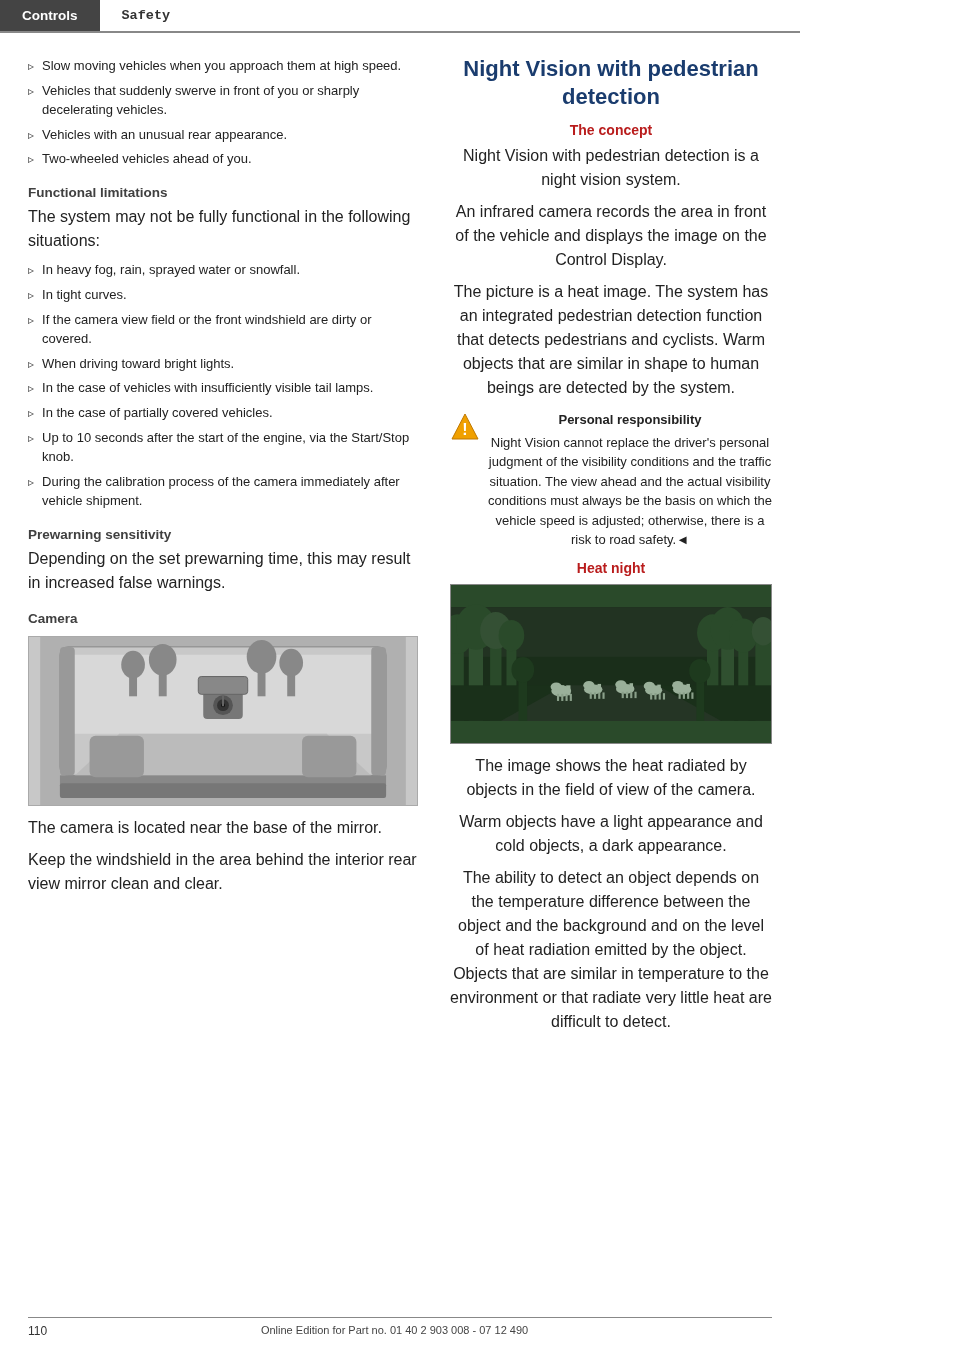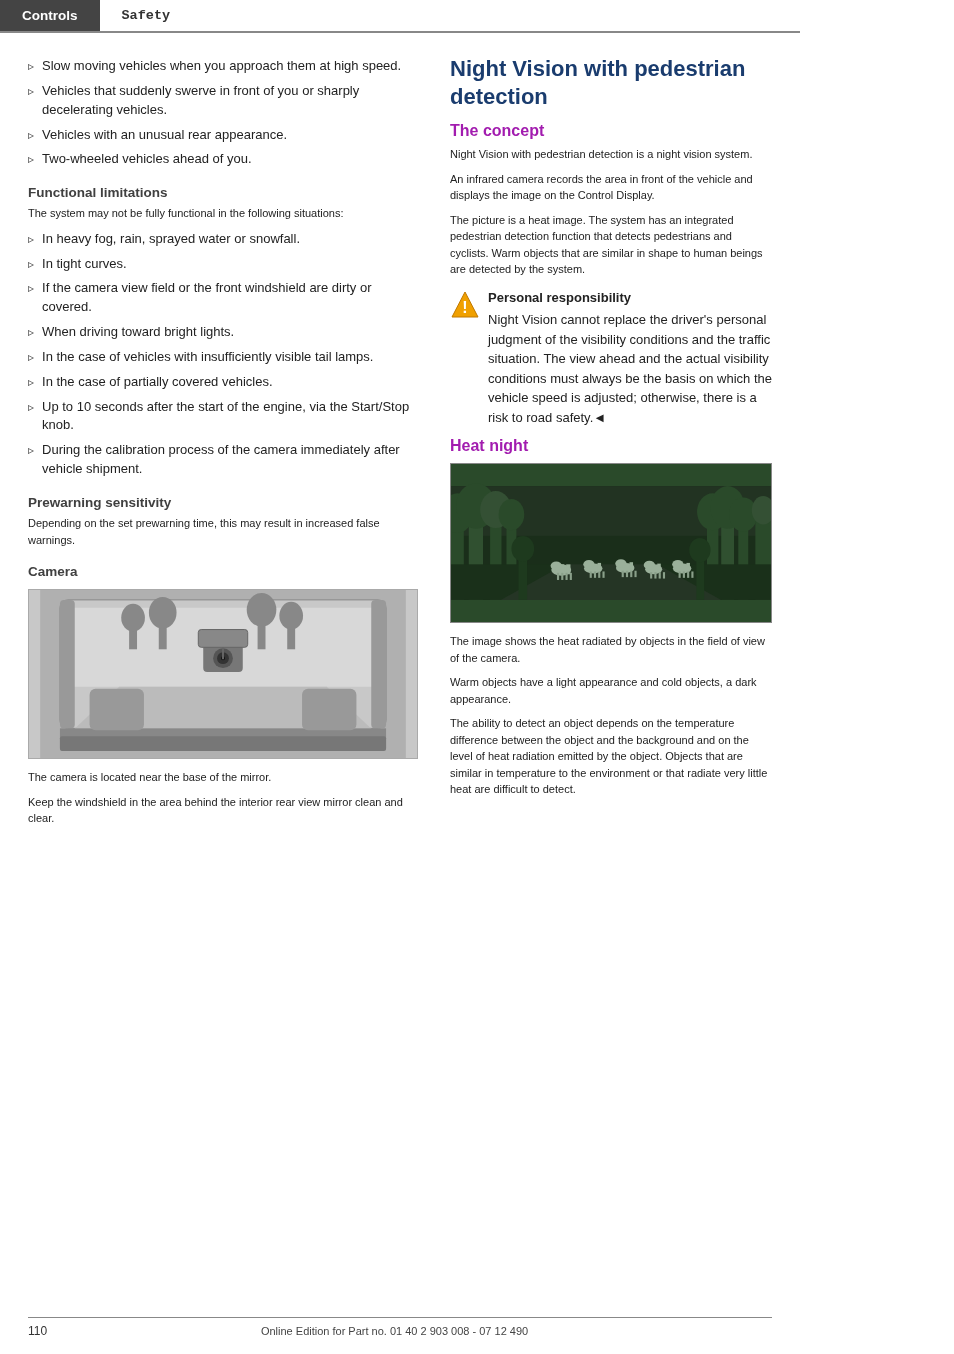--- a/index.html
+++ b/index.html
@@ -45,20 +45,21 @@
       display: flex;
       padding: 18px 28px 30px 28px;
       gap: 32px;
     }
     .left-col {
       flex: 0 0 390px;
       max-width: 390px;
     }
     .right-col {
       flex: 1;
+      text-align: center;
     }
 
     
     .bullet-list {
       list-style: none;
       margin: 6px 0 12px 0;
     }
     .bullet-list li {
       display: flex;
       align-items: flex-start;
@@ -79,21 +80,21 @@
       font-size: 13.5px;
       font-weight: bold;
       margin-top: 16px;
       margin-bottom: 5px;
     }
 
     
     .body-text {
       line-height: 1.5;
       margin-bottom: 8px;
-      font-size: 11px;
+      font-size: 16px;
     }
 
     
     .camera-img {
       width: 100%;
       height: 170px;
       background: #c8c8c8;
       border: 1px solid #aaa;
       margin: 10px 0 10px 0;
       position: relative;
@@ -104,22 +105,22 @@
     
     .right-heading {
       font-size: 22px;
       font-weight: bold;
       color: #1a3c6e;
       line-height: 1.25;
       margin-bottom: 12px;
       margin-top: 4px;
     }
     .sub-heading {
-      color: #a21caf;
-      font-size: 16px;
+      color: #b91c1c;
+      font-size: 14px;
       font-weight: bold;
       margin-top: 4px;
       margin-bottom: 6px;
     }
 
     
     .warning-box {
       display: flex;
       align-items: flex-start;
       margin: 10px 0;
@@ -385,19 +386,19 @@
       </div>
 
       <p class="body-text">The image shows the heat radiated by objects in the field of view of the camera.</p>
       <p class="body-text">Warm objects have a light appearance and cold objects, a dark appearance.</p>
       <p class="body-text">The ability to detect an object depends on the temperature difference between the object and the background and on the level of heat radiation emitted by the object. Objects that are similar in temperature to the environment or that radiate very little heat are difficult to detect.</p>
     </div>
   </div>
 
   <div style="position:absolute; bottom:0; left:0; right:0; padding: 0 28px 16px 28px;">
     <hr class="divider-line">
-    <div style="display:flex; justify-content:space-between; align-items:center; padding-top:4px;">
+    <div style="display:flex; justify-content:space-between; align-items:flex-start; padding-top:4px;">
       <span style="font-size:12px; color:#333;">110</span>
       <span class="footer-text">Online Edition for Part no. 01 40 2 903 008 - 07 12 490</span>
       <span style="width:30px;"></span>
     </div>
   </div>
 </div>
 
 </body></html>

